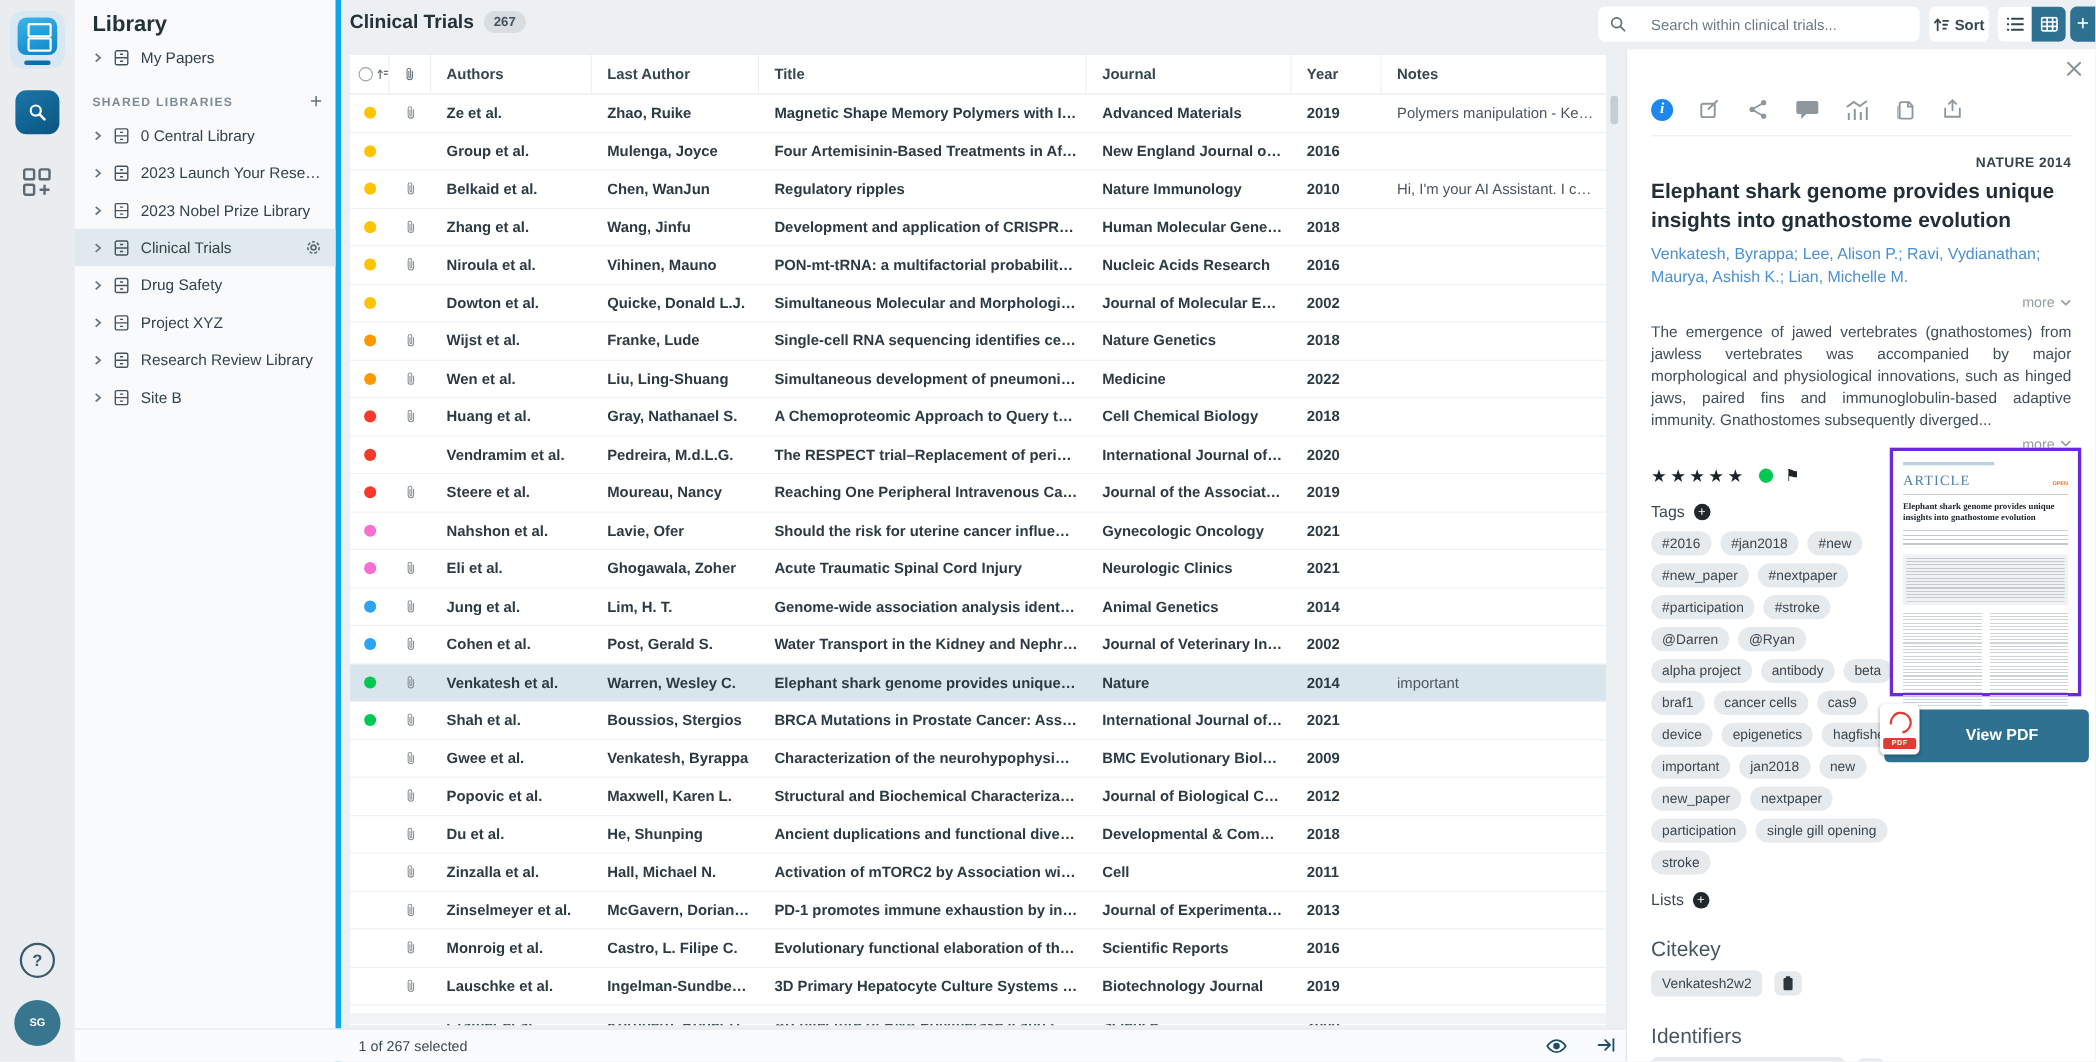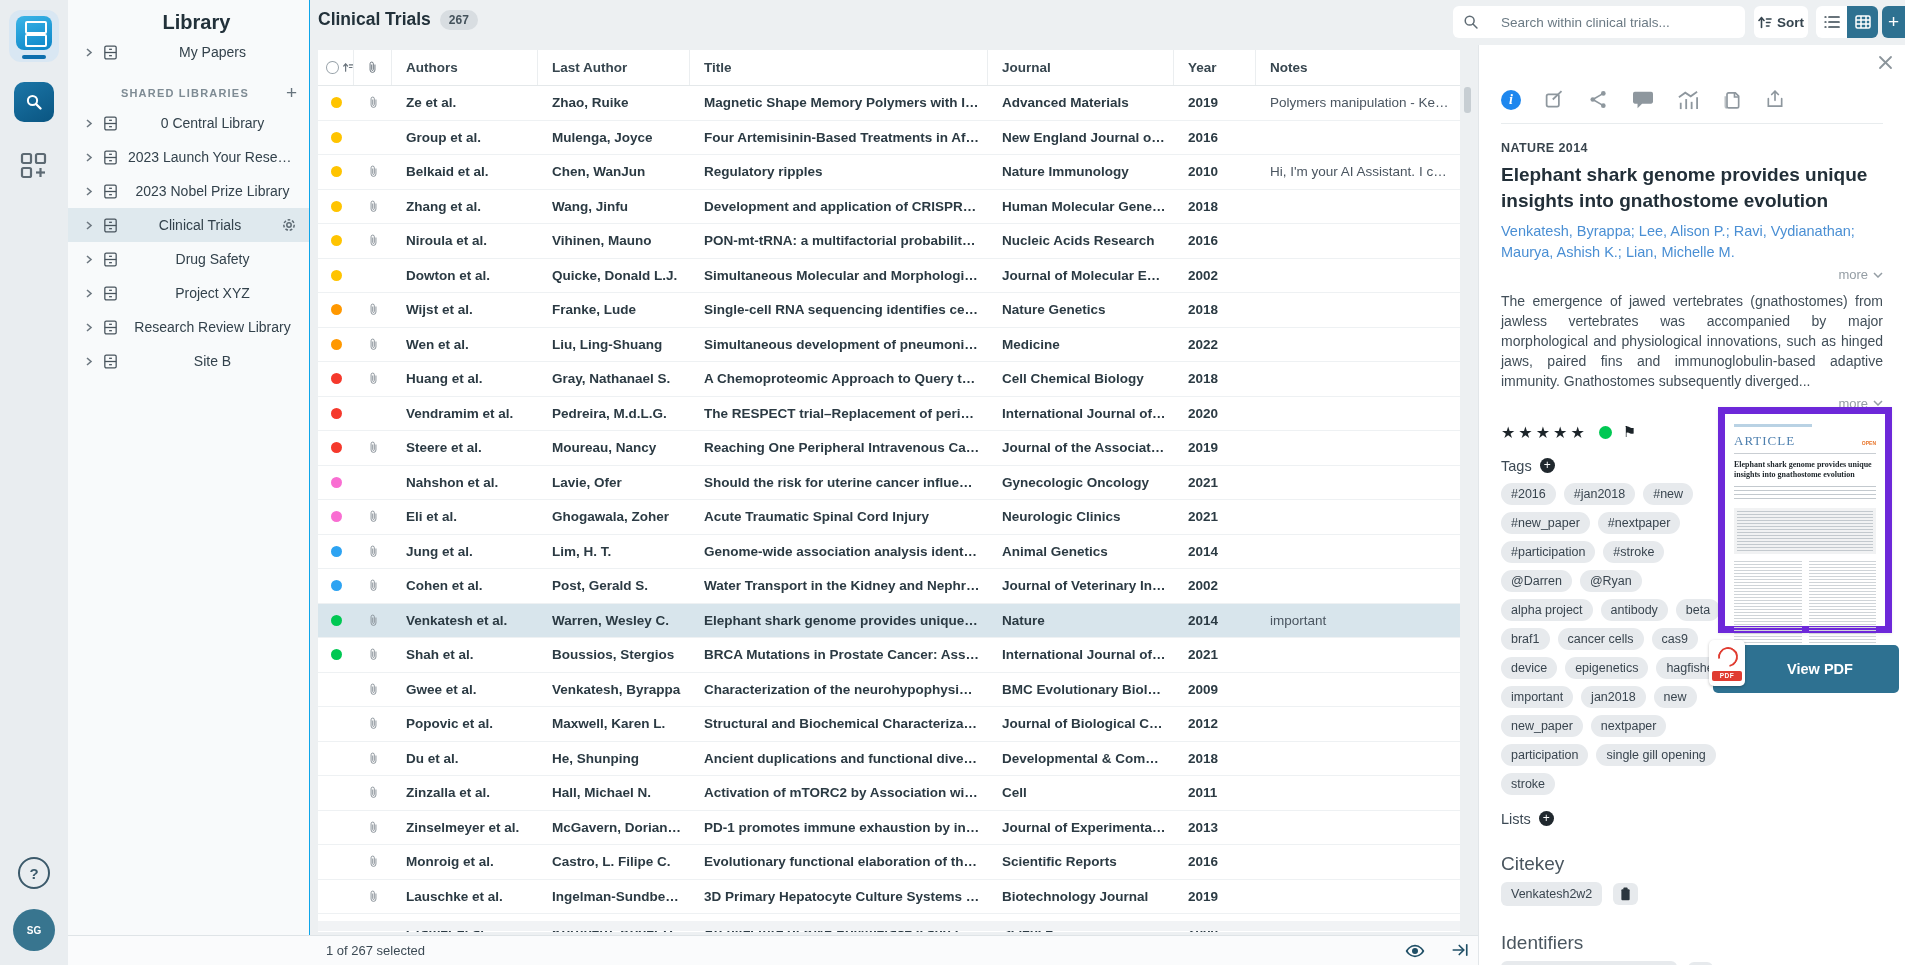--- a/index.html
+++ b/index.html
@@ -15,21 +15,21 @@
   .app-inner .d1{top:5px}.app-inner .d2{top:18px}
   .app-base{position:absolute;left:13px;bottom:3px;width:24px;height:4px;border-radius:2px;background:#0d6fae;}
   .rail-search{position:absolute;left:14px;top:82px;width:40px;height:40px;border-radius:10px;
     background:linear-gradient(150deg,#1b76a8,#0a5581);display:flex;align-items:center;justify-content:center;cursor:pointer;}
   .rail-apps{position:absolute;left:20px;top:152px;cursor:pointer;}
   .help-btn{position:absolute;left:18px;top:857px;width:28px;height:28px;border:2px solid #3c5a6b;border-radius:50%;
     color:#3c5a6b;font-weight:bold;font-size:15px;display:flex;align-items:center;justify-content:center;cursor:pointer;}
   .avatar{position:absolute;left:13px;top:909px;width:42px;height:42px;border-radius:50%;background:#38758f;
     color:#fff;font-weight:bold;font-size:10px;display:flex;align-items:center;justify-content:center;cursor:pointer;}
   
-  .libpanel{position:absolute;left:68px;top:0;width:242px;height:965px;background:#f8fafb;border-right:1px solid #0ea5e9;box-sizing:border-box;text-align:center;}
+  .libpanel{position:absolute;left:68px;top:0;width:242px;height:965px;background:#f8fafb;border-right:5px solid #0ea5e9;box-sizing:border-box;}
   .libpanel h1{margin:0;padding:11px 0 0 16px;font-size:20px;font-weight:bold;color:#22313a;}
   .lib-item{display:flex;align-items:center;height:32px;padding:0 12px 0 16px;gap:9px;cursor:pointer;font-size:14px;color:#33424c;}
   .lib-item .lbl{flex:1;min-width:0;white-space:nowrap;overflow:hidden;text-overflow:ellipsis;}
   .lib-item.selected{background:#dfe9ee;}
   .mypapers{margin-top:2px;}
   .shared-head{display:flex;align-items:center;margin:18px 12px 6px 16px;}
   .shared-head .t{flex:1;font-size:11px;font-weight:bold;letter-spacing:1.2px;color:#7e8b94;}
   .shared-head .plus{font-size:19px;font-weight:400;color:#67747d;cursor:pointer;line-height:14px;}
   .lib-list .lib-item{height:34px;}
   
@@ -74,42 +74,42 @@
   .footer .ficons{position:absolute;left:1337px;top:5px;display:flex;gap:26px;}
   
   .details{position:absolute;left:1478px;top:45px;width:427px;height:920px;background:#fff;border-left:1px solid #e2e6e9;
     box-sizing:border-box;overflow:hidden;}
   .d-close{position:absolute;right:12px;top:10px;cursor:pointer;}
   .d-toolbar{display:flex;gap:23px;align-items:center;margin:44px 22px 0;padding-bottom:13px;border-bottom:1px solid #e8ecee;}
   .ic-info{width:20px;height:20px;border-radius:50%;background:#1e87ee;color:#fff;font-family:"Liberation Serif",serif;
     font-style:italic;font-weight:bold;font-size:14px;display:flex;align-items:center;justify-content:center;cursor:pointer;}
   .d-tool{cursor:pointer;}
   .d-body{padding:0 22px;}
-  .d-source{margin-top:17px;font-size:12.5px;font-weight:bold;letter-spacing:.4px;color:#39454e;}
+  .d-source{margin-top:17px;font-size:12.5px;font-weight:bold;letter-spacing:.4px;color:#39454e;text-align:right;}
   .d-title{margin-top:7px;font-size:19px;font-weight:bold;color:#222f38;line-height:1.35;}
   .d-authors{margin-top:8px;font-size:14.5px;color:#4a8fd4;line-height:1.45;cursor:pointer;}
   .d-more{display:flex;justify-content:flex-end;align-items:center;gap:5px;margin-top:4px;
     font-size:13px;color:#949da4;cursor:pointer;}
   .d-abstract{margin-top:10px;font-size:14px;color:#414e58;line-height:1.42;text-align:justify;}
   .d-meta{margin-top:12px;display:flex;align-items:center;gap:11px;}
   .stars{font-family:"DejaVu Sans",sans-serif;font-size:16px;letter-spacing:3px;color:#1c2429;cursor:pointer;}
   .gdot{width:13px;height:13px;border-radius:50%;background:#00c853;cursor:pointer;}
   .flag{font-family:"DejaVu Sans",sans-serif;font-size:15px;color:#1c2429;cursor:pointer;}
   .sec-head{display:flex;align-items:center;gap:8px;margin-top:16px;font-size:14.5px;color:#3c4954;}
   .add-circle{width:15px;height:15px;border-radius:50%;background:#20282e;color:#fff;font-size:12px;line-height:14px;
     text-align:center;cursor:pointer;}
   .tagwrap{width:234px;display:flex;flex-wrap:wrap;gap:7px 8px;margin-top:9px;}
   .tag{background:#e7eaed;border-radius:12px;padding:4px 10px;font-size:12.5px;color:#39454f;white-space:nowrap;cursor:pointer;}
   .d-label{margin-top:26px;font-size:19px;color:#4a565f;}
   .pillrow{display:flex;align-items:center;gap:11px;margin-top:7px;}
   .pill{background:#e7eaed;border-radius:6px;padding:5px 10px;font-size:12.5px;color:#39454f;
     display:flex;align-items:center;gap:6px;white-space:nowrap;cursor:pointer;}
   .copy-pill{background:#e7eaed;border-radius:6px;padding:4px 7px;cursor:pointer;}
   
-  .thumb{position:absolute;left:239px;top:362px;width:174px;height:226px;background:#fff;border:7px solid #6d28d9;
+  .thumb{position:absolute;left:239px;top:362px;width:174px;height:226px;background:#fff;border:3px solid #6d28d9;
     box-shadow:0 1px 3px rgba(0,0,0,.08);box-sizing:border-box;padding:10px 9px;cursor:pointer;}
   .th-topline{height:3px;width:55%;background:#b9d2e4;margin-bottom:6px;}
   .th-head{display:flex;align-items:baseline;}
   .th-article{font-family:"Liberation Serif",serif;font-size:13px;letter-spacing:1px;color:#4d7fae;flex:1;}
   .th-open{font-size:5px;font-weight:bold;color:#e8762c;}
   .th-rule{height:1px;background:#c9ced3;margin:4px 0 6px;}
   .th-title{font-family:"Liberation Serif",serif;font-size:8px;font-weight:bold;color:#1c2429;line-height:1.3;}
   .th-lines{margin-top:5px;height:16px;background:repeating-linear-gradient(#c3c9ce 0 1px,transparent 1px 4px);}
   .th-abs{margin-top:6px;height:40px;background:#f1f2f3;padding:3px;}
   .th-abs div{height:100%;background:repeating-linear-gradient(#c3c9ce 0 1px,transparent 1px 3px);}

